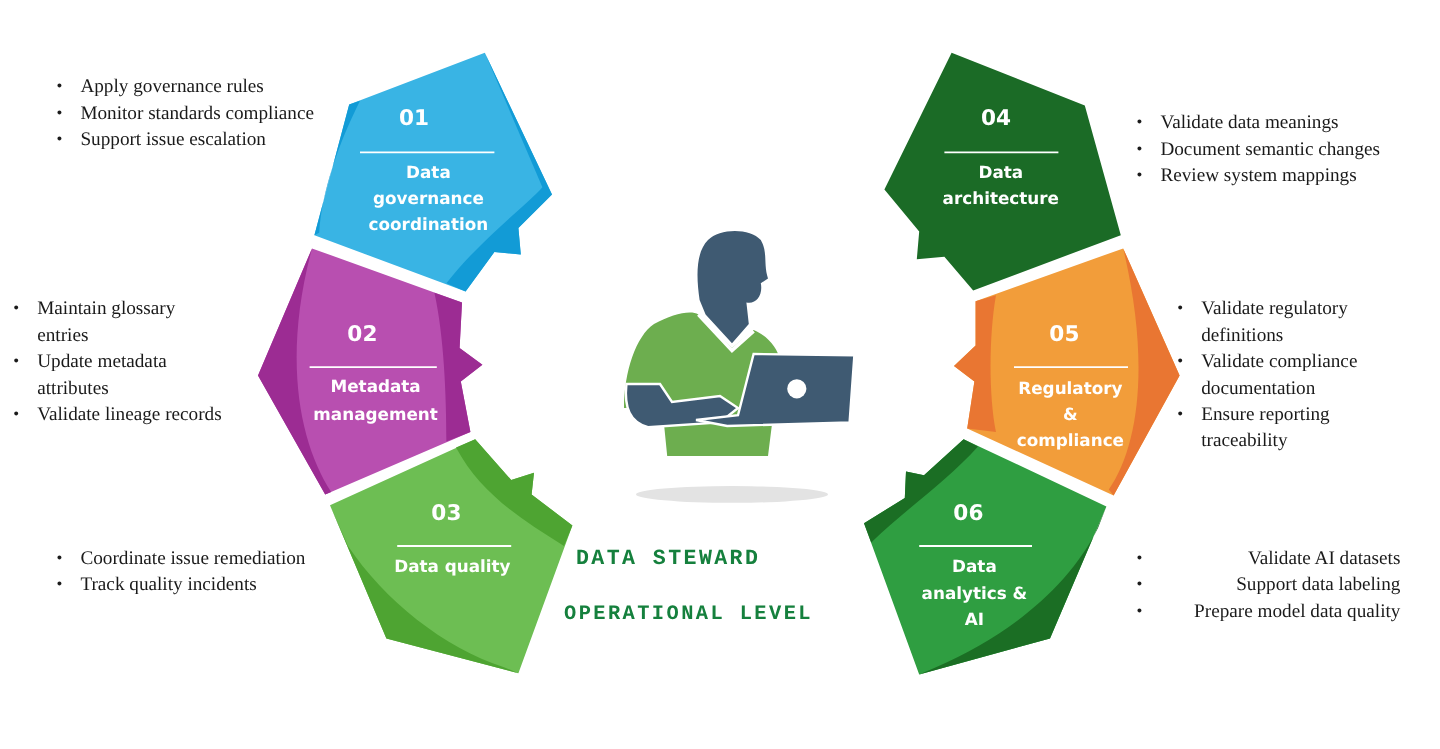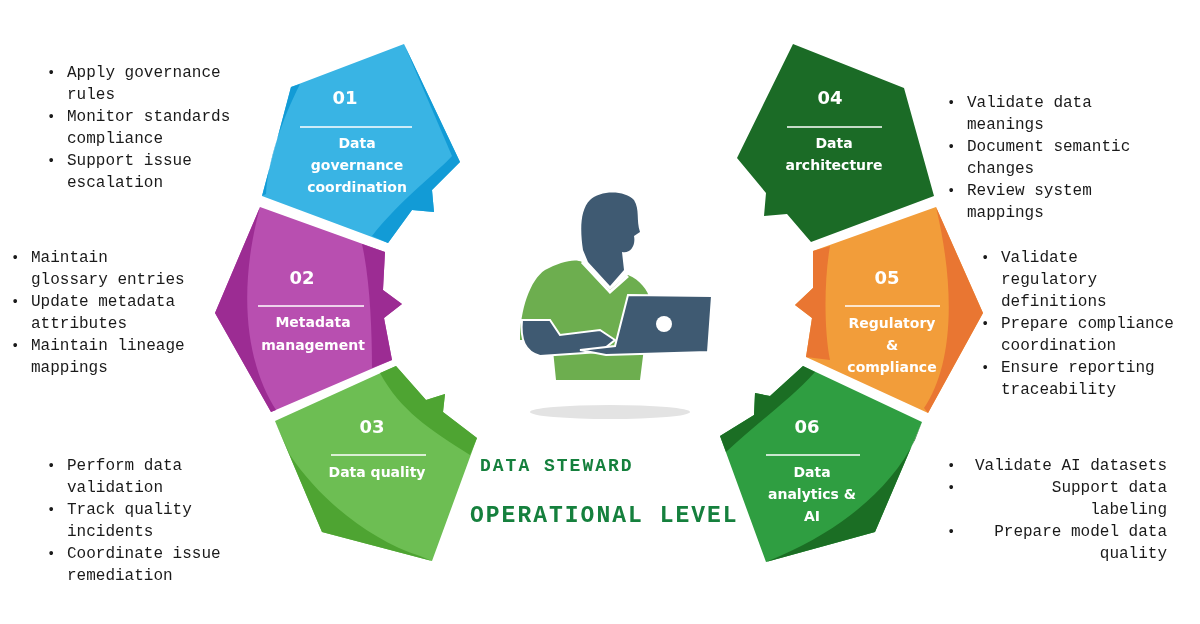--- a/index.html
+++ b/index.html
@@ -3,21 +3,21 @@
 <meta charset="utf-8">
 <style>
   html, body { margin:0; padding:0; background:#ffffff; }
   body { width:1200px; height:624px; position:relative; overflow:hidden;
          font-family:"Liberation Sans", "DejaVu Sans", sans-serif; }
   #diagram { position:absolute; left:0; top:0; width:1200px; height:624px; }
   .seg-label { fill:#ffffff; font-family:"DejaVu Sans", sans-serif; font-weight:bold; text-anchor:middle; }
   .seg-num { font-size:18px; }
   .seg-title { font-size:14px; }
   .bullets { position:absolute; margin:0; padding:0; list-style:none;
-             font-family:Liberation Mono, monospace; font-size:16px; color:#1a1a1a; line-height:22px; }
+             font-family:Liberation Serif, serif; font-size:16px; color:#1a1a1a; line-height:22px; }
   .bullets li { position:relative; padding-left:20px; }
   .bullets li::before { content:"\2022"; position:absolute; left:0; top:0; font-size:14px; }
   .center-title { position:absolute; font-family:Liberation Mono, monospace; font-weight:bold;
                   color:#15803d; letter-spacing:2px; text-align:left; }
 </style>
 </head>
 <body>
 
 <svg id="diagram" viewBox="0 0 1200 624" xmlns="http://www.w3.org/2000/svg">
 
@@ -91,49 +91,48 @@
     <path d="M583,250 C580,230 580,210 590,200 C600,190 625,190 634,200 C640,210 636,220 640,232 L634,236 C636,246 630,254 622,252 L624,270 L610,286 L588,262 Z" fill="#3F5A72"></path>
 
     <path d="M522,320 C520,340 525,352 540,356 L600,352 L615,340 L600,330 L560,335 L550,320 Z" fill="#3F5A72" stroke="#ffffff" stroke-width="2"></path>
 
     <path d="M628,295 L712,296 L708,352 L606,355 L580,350 L615,346 Z" fill="#3F5A72" stroke="#ffffff" stroke-width="2"></path>
     <circle cx="664" cy="324" r="8" fill="#ffffff"></circle>
   </g>
 </svg>
 
 <div class="center-title" style="left:480px; top:456px; width:260px; font-size:18px;">DATA STEWARD</div>
-<div class="center-title" style="left:470px; top:503px; width:280px; font-size:23px;">OPERATIONAL LEVEL</div>
+<div class="center-title" style="left:470px; top:503px; width:280px; font-size:17px;">OPERATIONAL LEVEL</div>
 
 <ul class="bullets" style="left:47px; top:62px; width:220px;">
   <li>Apply governance rules</li>
   <li>Monitor standards compliance</li>
   <li>Support issue escalation</li>
 </ul>
 
 <ul class="bullets" style="left:11px; top:247px; width:180px;">
   <li>Maintain glossary entries</li>
   <li>Update metadata attributes</li>
-  <li>Maintain lineage mappings</li>
+  <li>Validate lineage records</li>
 </ul>
 
 <ul class="bullets" style="left:47px; top:455px; width:230px;">
-  <li>Perform data validation</li>
+  <li>Coordinate issue remediation</li>
   <li>Track quality incidents</li>
-  <li>Coordinate issue remediation</li>
 </ul>
 
 <ul class="bullets" style="left:947px; top:62px; width:230px;margin-top:30px;">
   <li>Validate data meanings</li>
   <li>Document semantic changes</li>
   <li>Review system mappings</li>
 </ul>
 
 <ul class="bullets" style="left:981px; top:247px; width:200px;">
   <li>Validate regulatory definitions</li>
-  <li>Prepare compliance coordination</li>
+  <li>Validate compliance documentation</li>
   <li>Ensure reporting traceability</li>
 </ul>
 
 <ul class="bullets" style="left:947px; top:455px; width:220px;text-align:right;">
   <li>Validate AI datasets</li>
   <li>Support data labeling</li>
   <li>Prepare model data quality</li>
 </ul>
 
 </body></html>

